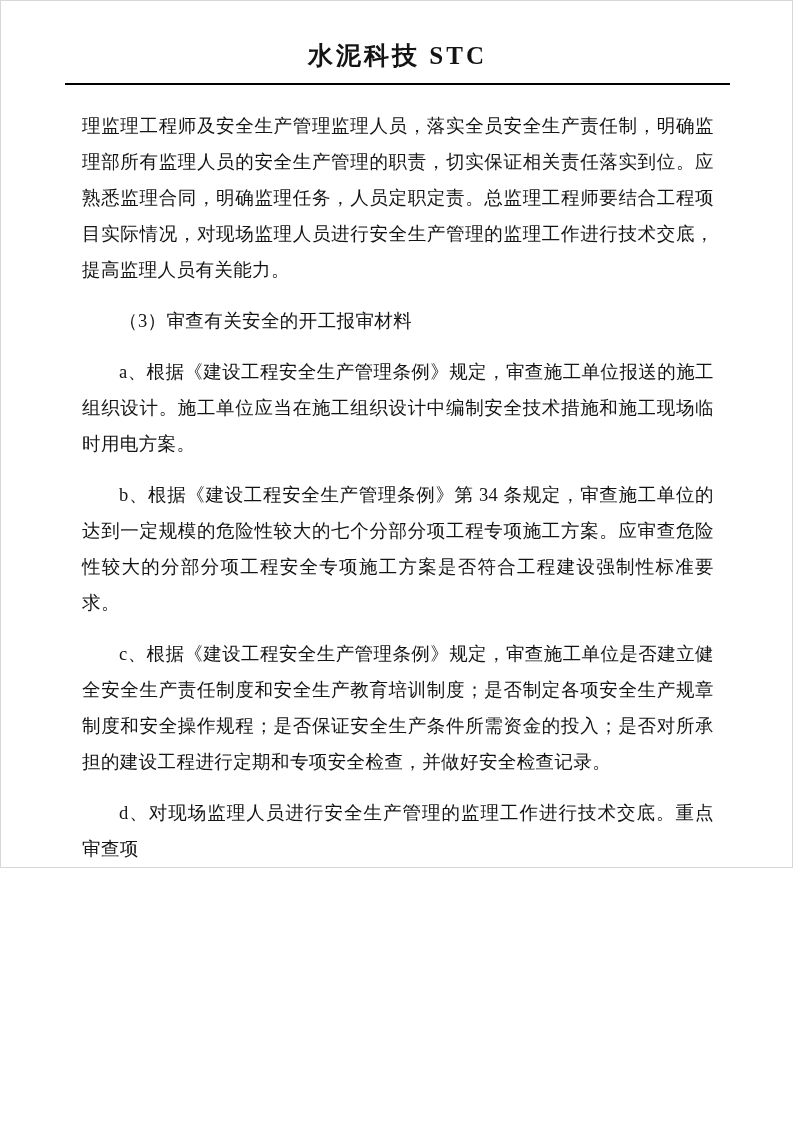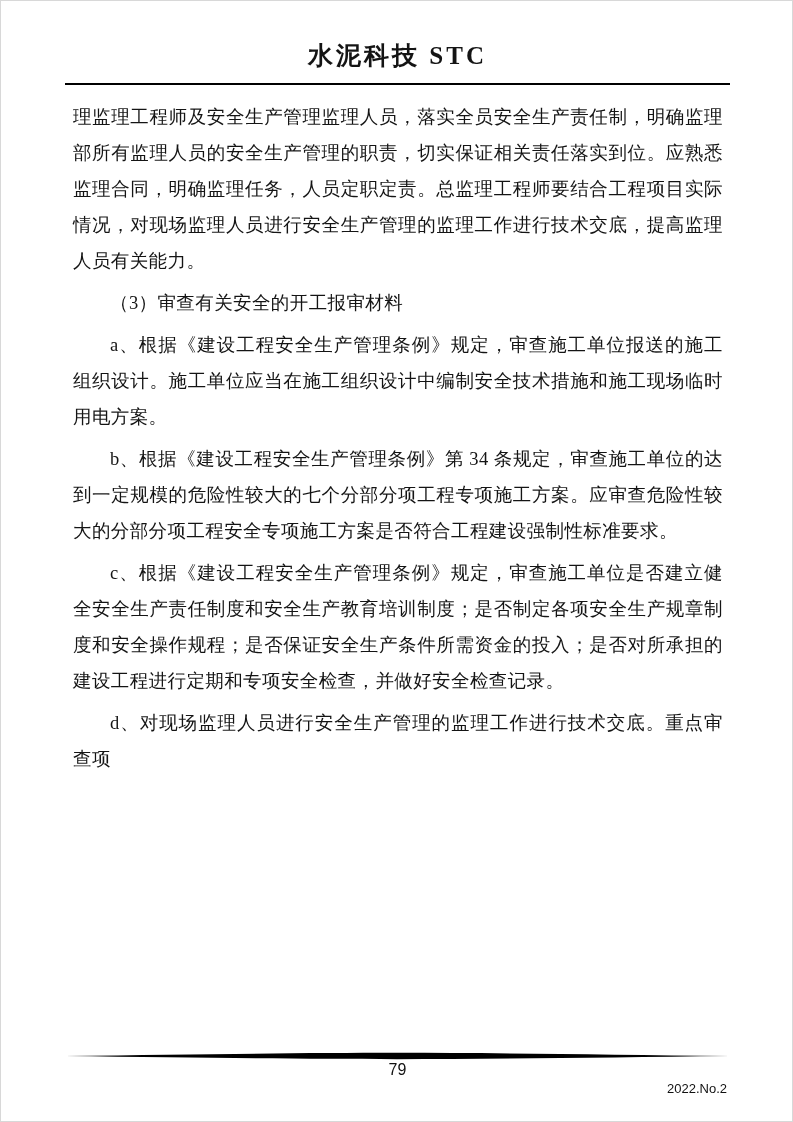--- a/index.html
+++ b/index.html
@@ -3,21 +3,21 @@
 <meta charset="utf-8">
 <style>
   html, body {
     margin: 0;
     padding: 0;
     background: #ffffff;
   }
   .page {
     position: relative;
     width: 793px;
-    height: 1122px;
+    height: 868px;
     margin: 0 auto;
     background: #ffffff;
     color: #141414;
     font-family: "Liberation Serif", "DejaVu Serif", serif;
     box-sizing: border-box;
     border: 1px solid #d8d8d8;
     overflow: hidden;
   }
   .journal-title {
     position: absolute;
@@ -39,21 +39,21 @@
     height: 0;
     border-top: 2px solid #000000;
   }
   .content {
     position: absolute;
     top: 92px;
     left: 66px;
     width: 662px;
   }
   .content p {
-    margin: 6px;
+    margin: 15px;
     font-size: 18.5px;
     line-height: 36px;
     text-align: justify;
     text-justify: inter-ideograph;
     letter-spacing: 0.4px;
     word-break: break-all;
   }
   .content p.indent {
     text-indent: 2em;
   }

